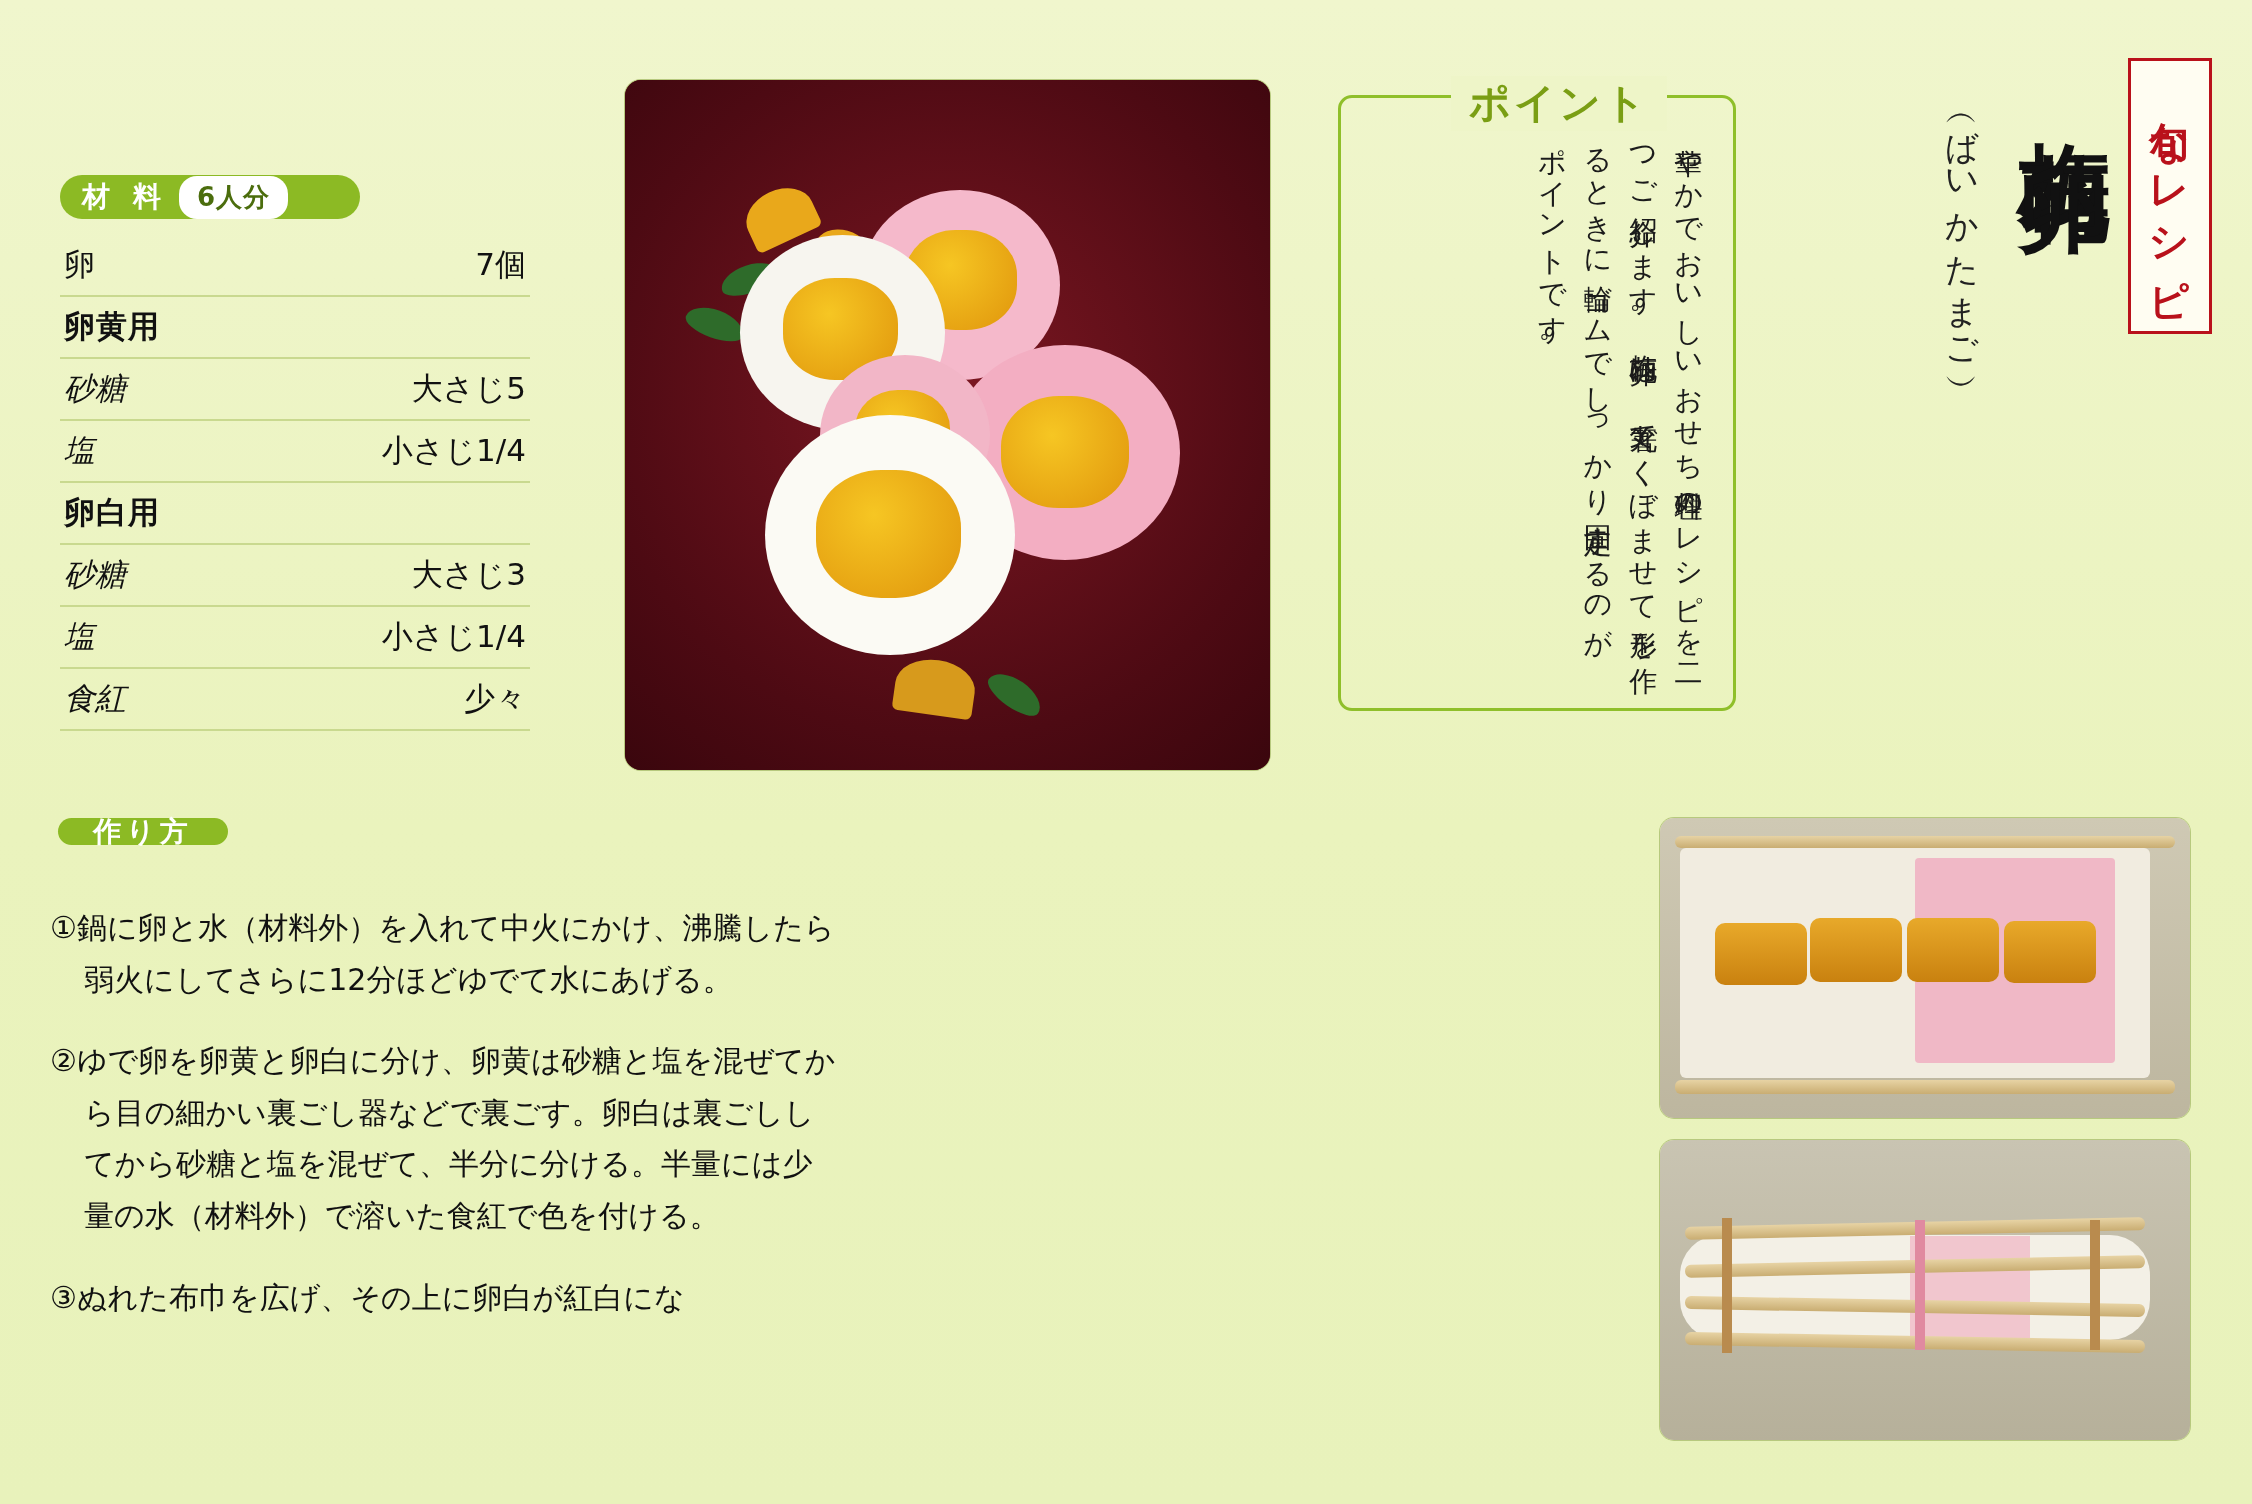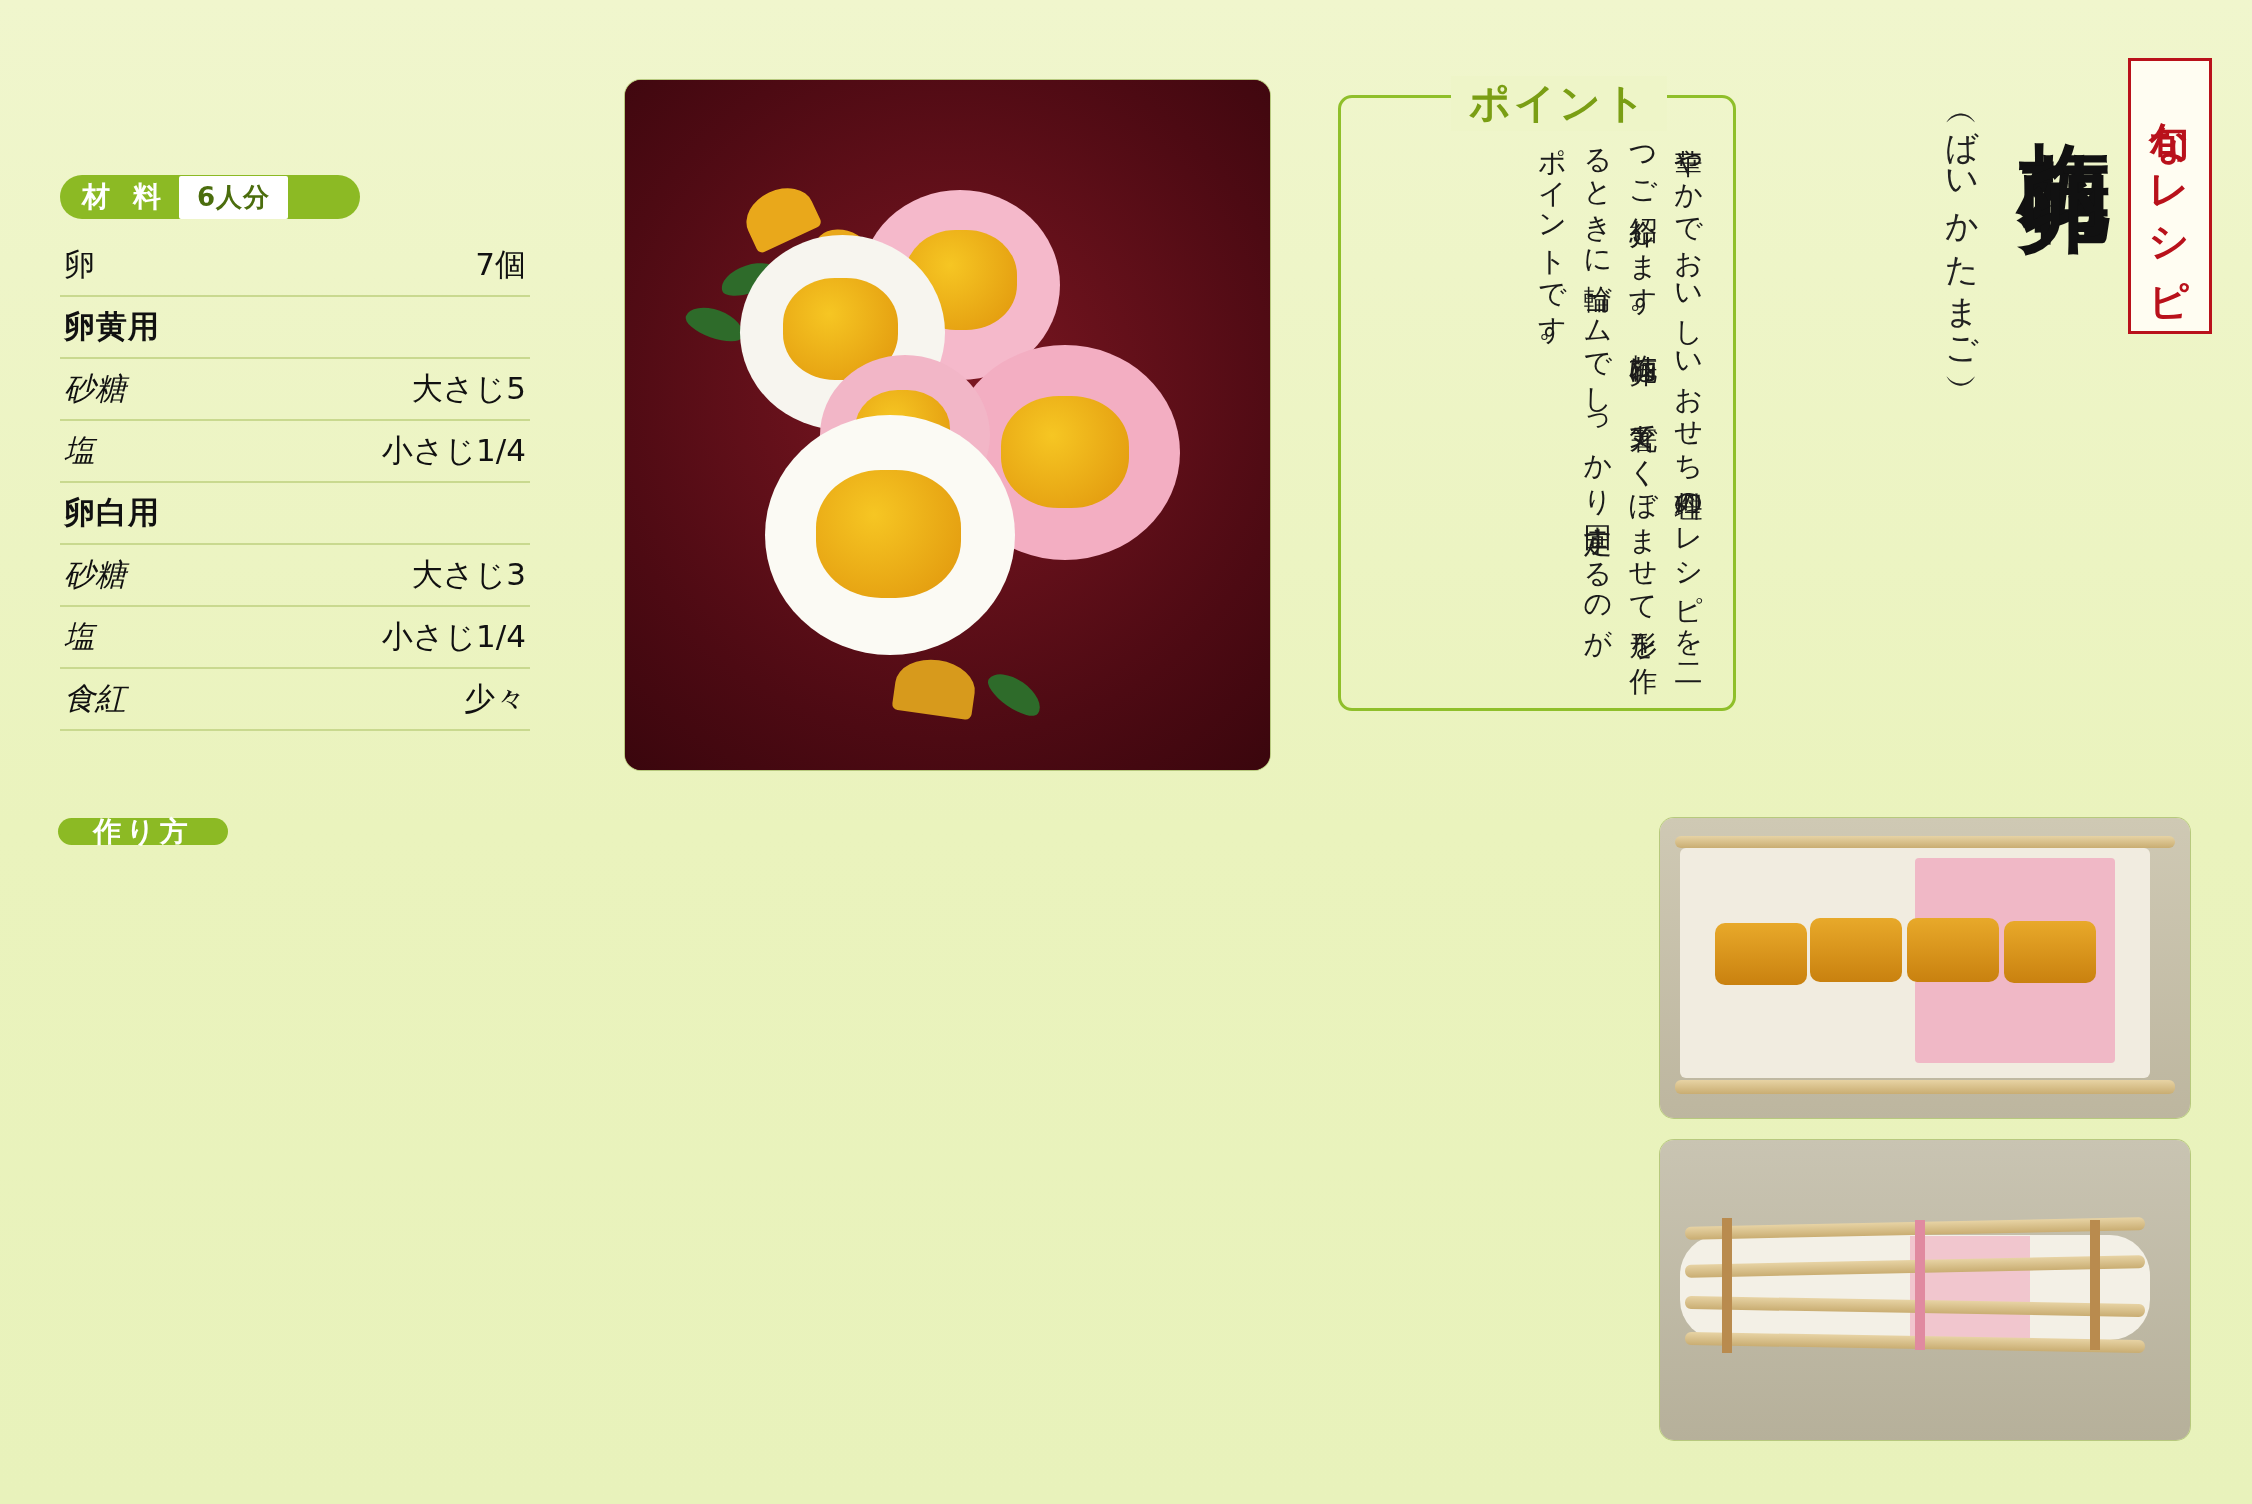--- a/index.html
+++ b/index.html
@@ -84,21 +84,21 @@
     padding:0 6px;
     box-sizing:border-box;
   }
   .ing-head .t1{
     color:#fff;font-size:28px;font-weight:bold;letter-spacing:8px;
     padding-left:16px;
     font-family:Liberation Serif, serif;
   }
   .ing-head .t2{
     margin-left:10px;background:#fff;color:#4b6d0d;
-    border-radius:2px;font-size:26px;font-weight:bold;
+    border-radius:18px;font-size:26px;font-weight:bold;
     padding:4px 18px;letter-spacing:1px;
     font-family:"DejaVu Sans",sans-serif;
   }
   table.ing{
     margin-top:16px;width:470px;border-collapse:collapse;
     font-family:"DejaVu Sans",sans-serif;
   }
   table.ing td{
     font-size:31px;padding:9px 4px;border-bottom:2px solid #c9d98f;
     color:#111;
@@ -252,20 +252,25 @@
     <div class="flower" style="top:330px;left:135px;width:260px;height:250px;">
       <div class="petal" style="width:250px;height:240px;left:5px;top:5px;background:#fbfaf4;"></div>
       <div class="yolk" style="width:145px;height:128px;left:56px;top:60px;"></div>
     </div>
   </div>
 
   <div class="method-head">
     <span>作り方</span>
   </div>
 
+  <div class="col col-left">
+    <p class="step hang">①鍋に卵と水（材料外）を入れて中火にかけ、沸騰したら弱火にしてさらに12分ほどゆでて水にあげる。</p>
+    <p class="step hang">②ゆで卵を卵黄と卵白に分け、卵黄は砂糖と塩を混ぜてから目の細かい裏ごし器などで裏ごす。卵白は裏ごししてから砂糖と塩を混ぜて、半分に分ける。半量には少量の水（材料外）で溶いた食紅で色を付ける。</p>
+    <p class="step hang">③ぬれた布巾を広げ、その上に卵白が紅白にな</p>
+  </div>
 
 
   <div class="photo-sub one">
     <div class="cloth" style="left:20px;top:30px;width:470px;height:230px;background:#f1ece0;border-radius:6px;"></div>
     <div class="pinkcloth" style="left:255px;top:40px;width:200px;height:205px;border-radius:4px;"></div>
     <div class="roll" style="left:55px;top:105px;width:92px;height:62px;"></div>
     <div class="roll" style="left:150px;top:100px;width:92px;height:64px;"></div>
     <div class="roll" style="left:247px;top:100px;width:92px;height:64px;"></div>
     <div class="roll" style="left:344px;top:103px;width:92px;height:62px;"></div>
     <div class="stick" style="left:15px;top:18px;width:500px;height:12px;"></div>

